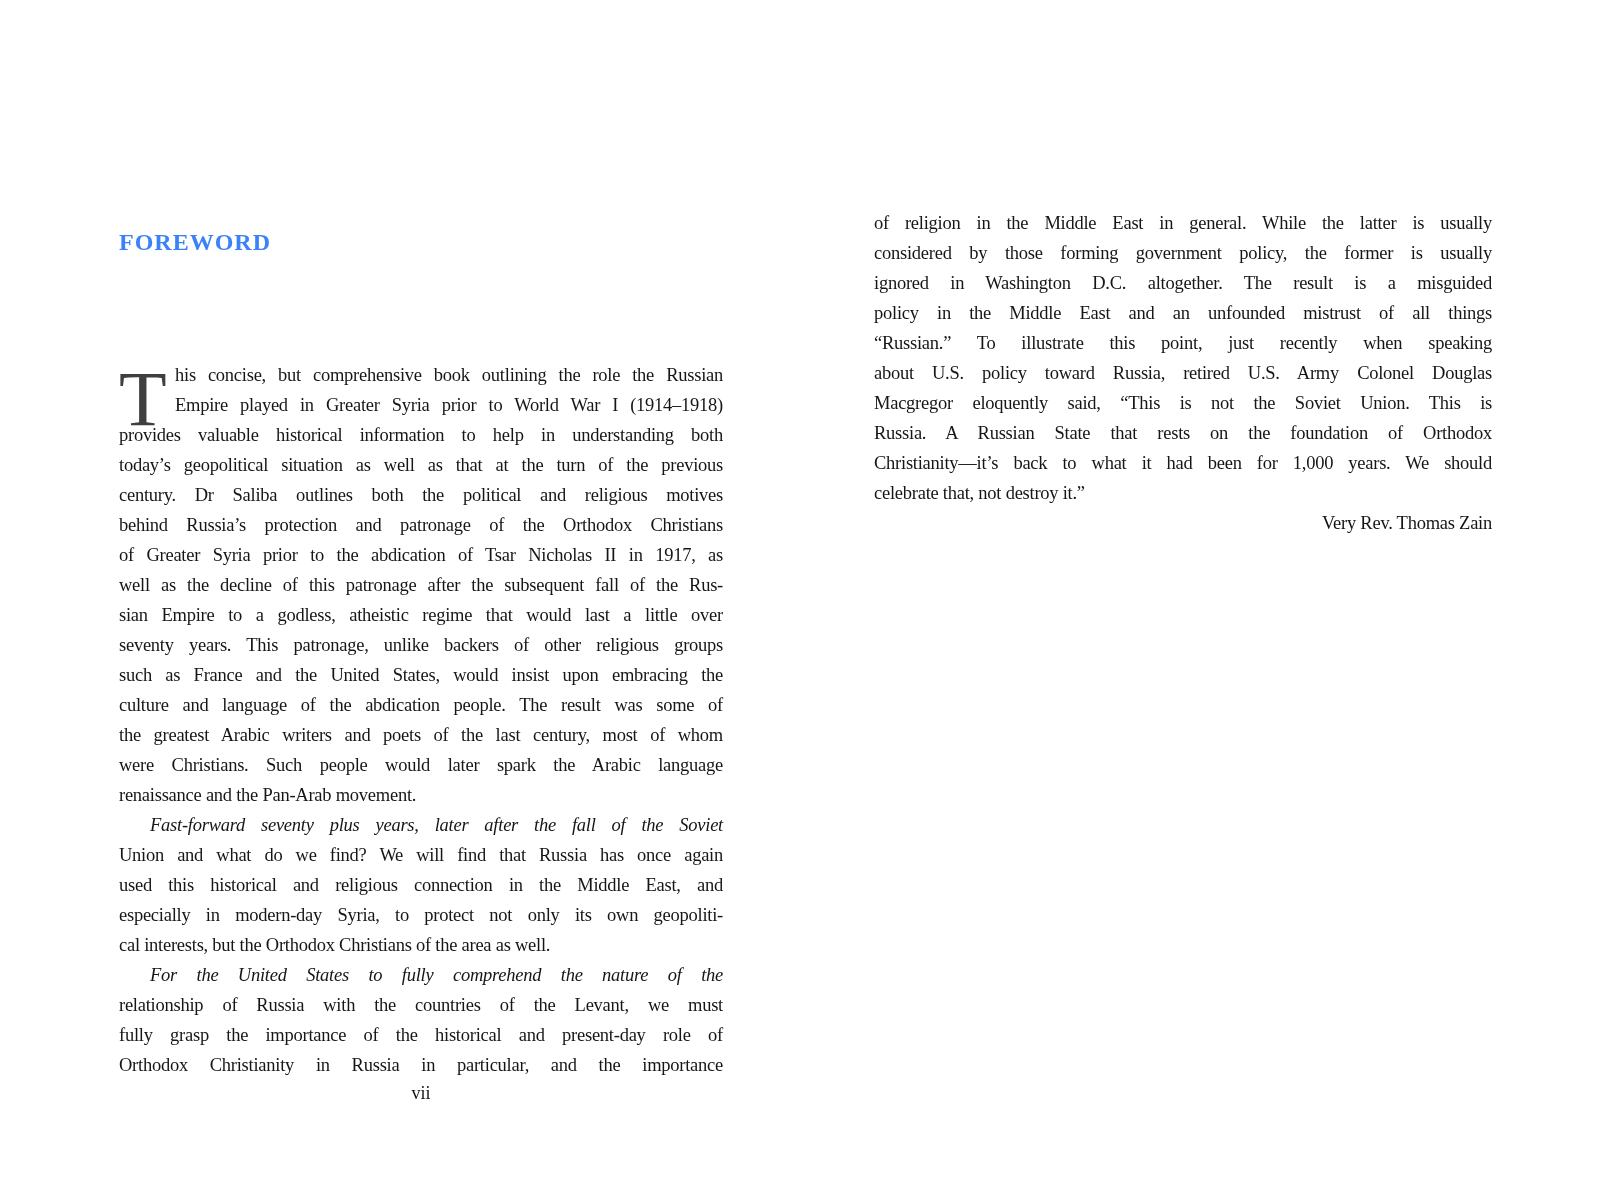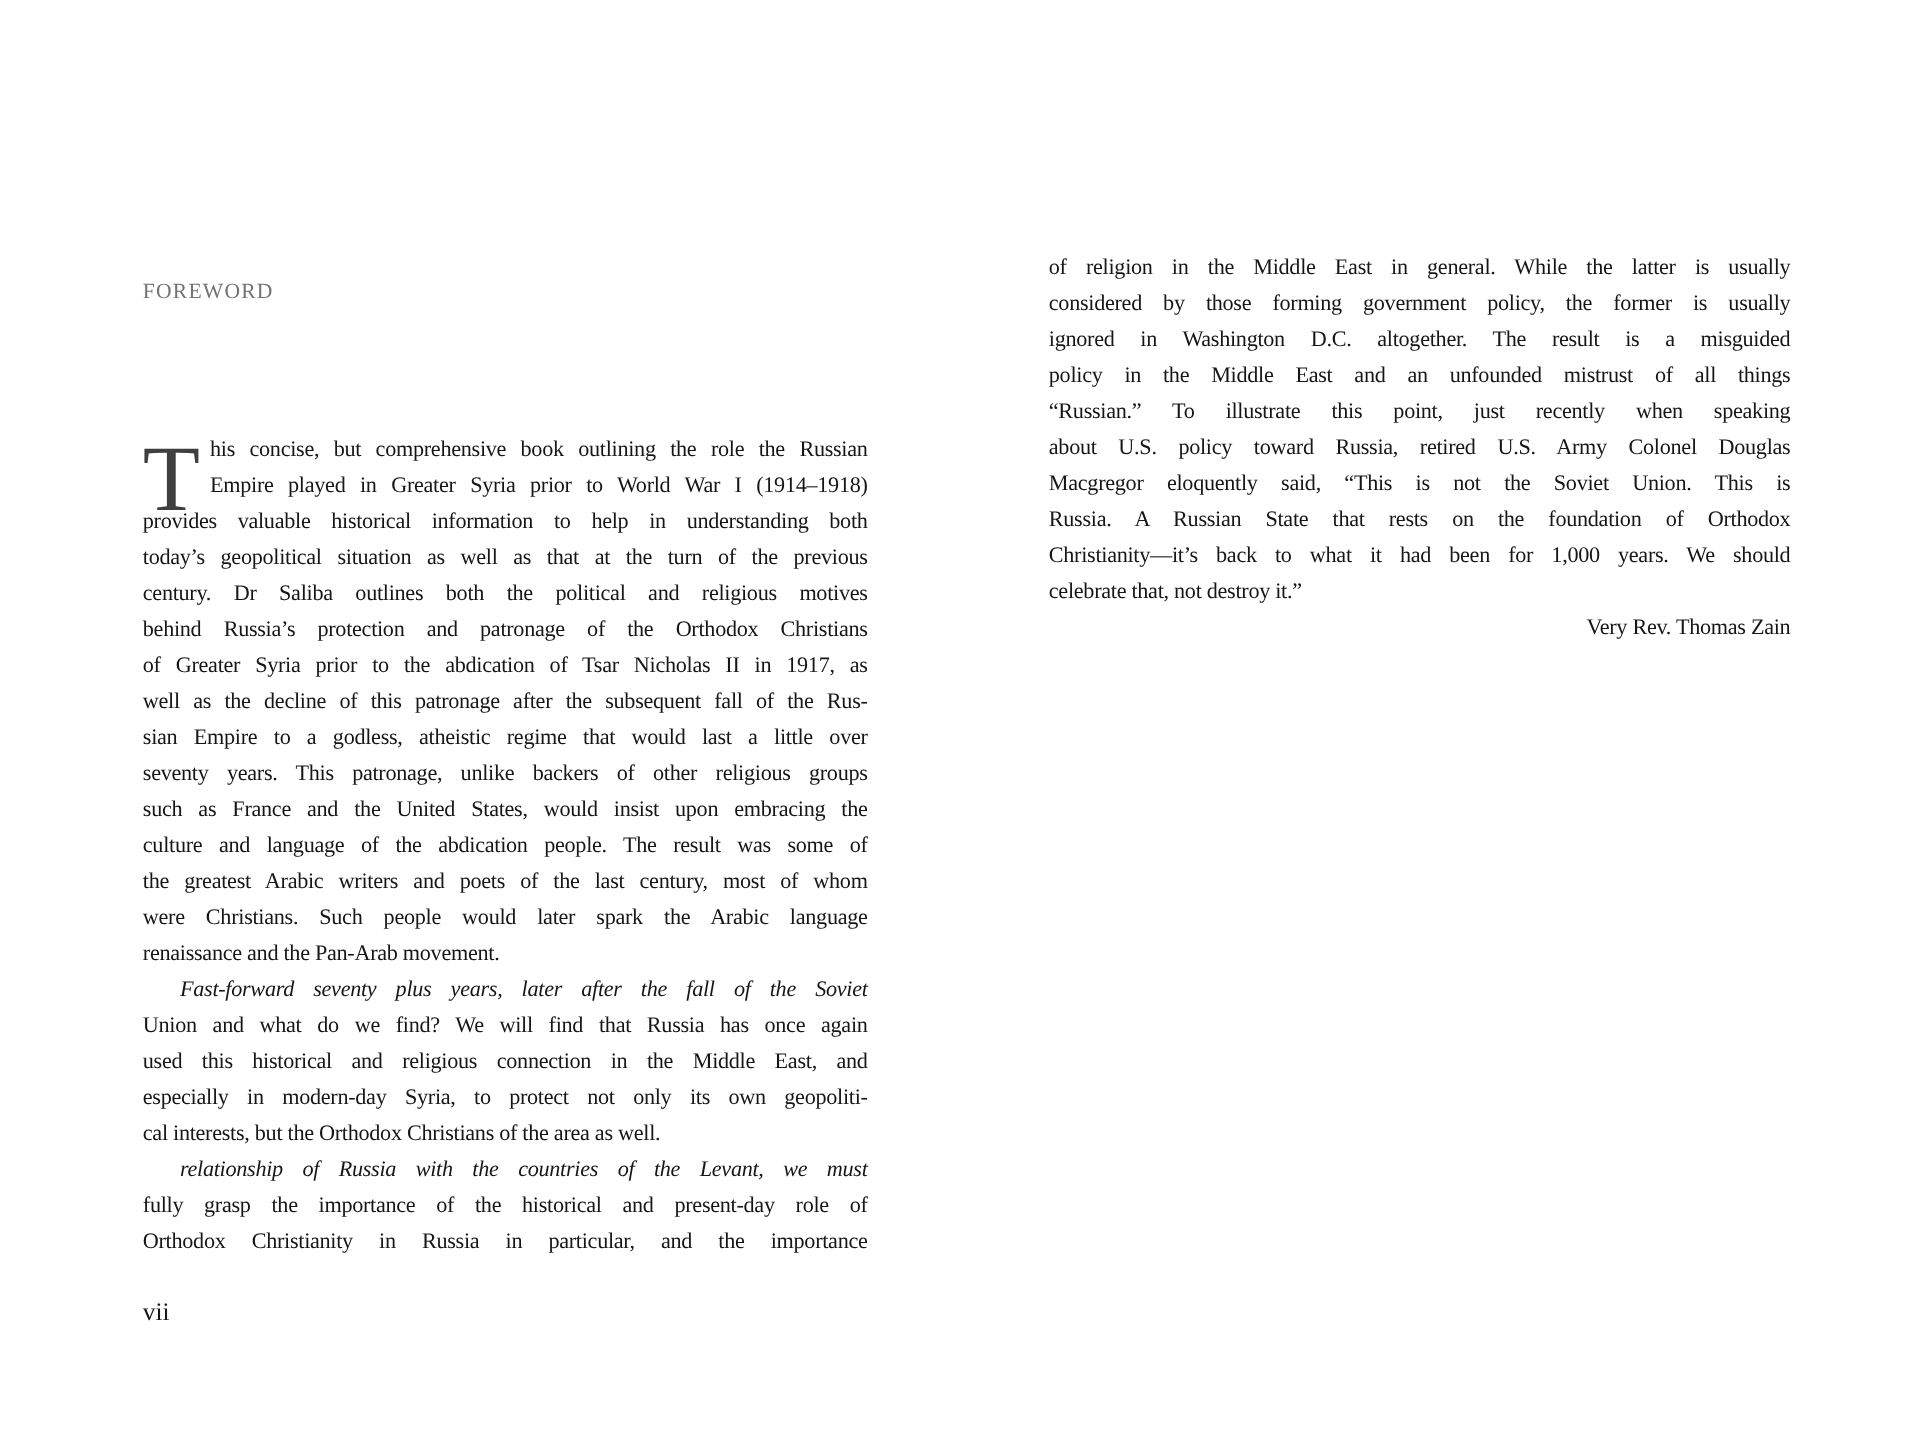--- a/index.html
+++ b/index.html
@@ -6,22 +6,22 @@
   body {
     width: 1600px; height: 1200px;
     background: #ffffff;
     font-family: "Liberation Serif", serif;
     color: #161616;
   }
   .spread { position: relative; width: 1600px; height: 1200px; overflow: hidden; background: #ffffff; }
 
   .heading {
     position: absolute; left: 119px; top: 222px;
-    font-size: 18px; font-weight: normal; letter-spacing: 1px; line-height: 40px;
-    color: #737373;
+    font-size: 24px; font-weight: bold; letter-spacing: 1px; line-height: 40px;
+    color: #3b82f6;
   }
 
   .left-body  { position: absolute; left: 119px;  top: 360px; width: 604px; }
   .right-body { position: absolute; left: 874px; top: 208px; width: 618px; }
 
   .line {
     height: 30px; line-height: 30px;
     font-size: 18.5px; letter-spacing: -0.25px;
     white-space: nowrap;
     text-align: justify;
@@ -33,21 +33,21 @@
   .p1 { position: relative; }
   .dc-lines { margin-left: 56px; }
   .dropcap {
     position: absolute; left: 0; top: 0;
     font-size: 78px; line-height: 78px;
     color: #3f3f3f;
   }
 
   .page-number {
     position: absolute; left: 119px; top: 1078px; width: 604px;
-    text-align: left; font-size: 21px; line-height: 30px;
+    text-align: center; font-size: 18px; line-height: 30px;
   }
 
   .signature {
     height: 30px; line-height: 30px;
     font-size: 18.5px; letter-spacing: -0.25px;
     text-align: left; text-align-last: right;
     white-space: nowrap;
   }
 </style>
 </head>
@@ -81,20 +81,21 @@
         </div>
     </div>
     <div class="para indent-first">
         <div class="line">Fast-forward seventy plus years, later after the fall of the Soviet</div>
         <div class="line">Union and what do we find? We will find that Russia has once again</div>
         <div class="line">used this historical and religious connection in the Middle East, and</div>
         <div class="line">especially in modern-day Syria, to protect not only its own geopoliti-</div>
         <div class="line last">cal interests, but the Orthodox Christians of the area as well.</div>
       </div>
     <div class="para indent-first">
+        <div class="line">For the United States to fully comprehend the nature of the</div>
         <div class="line">relationship of Russia with the countries of the Levant, we must</div>
         <div class="line">fully grasp the importance of the historical and present-day role of</div>
         <div class="line">Orthodox Christianity in Russia in particular, and the importance</div>
       </div>
   </div>
 
   <div class="page-number">vii</div>
 
   <div class="right-body">
     <div class="para">

